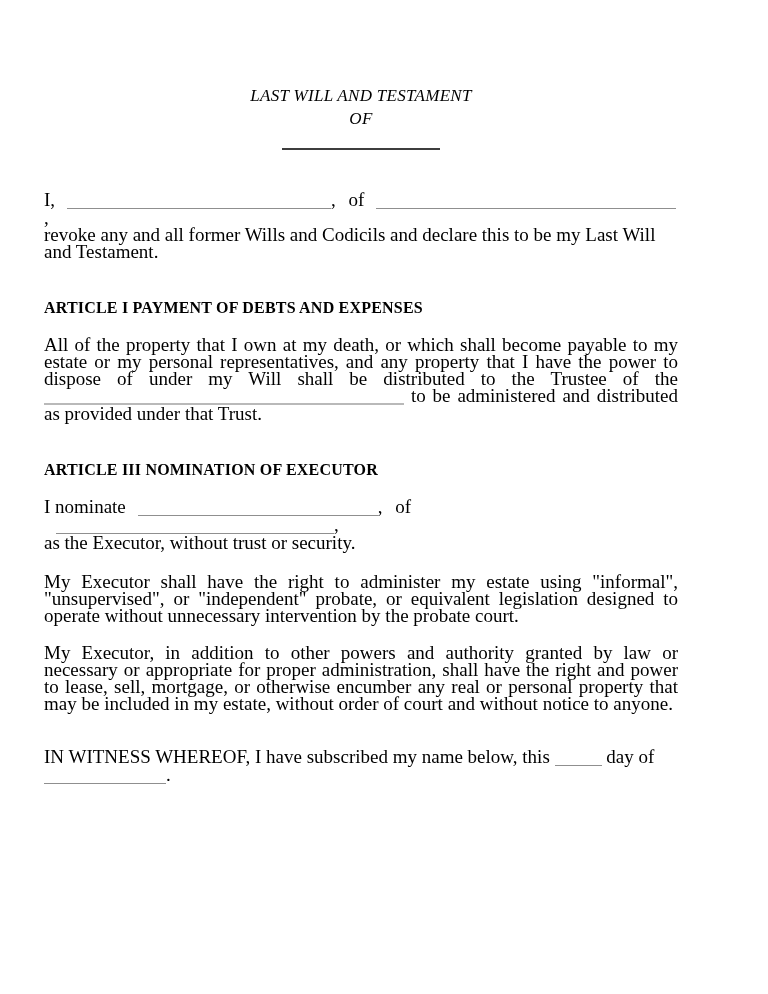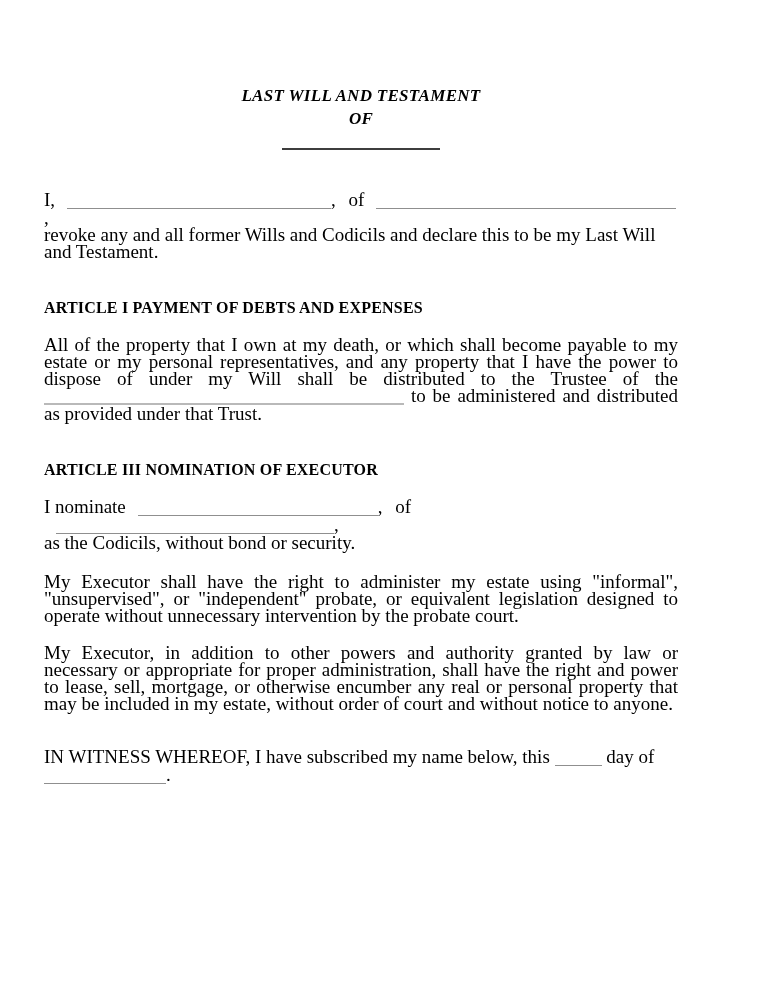--- a/index.html
+++ b/index.html
@@ -17,21 +17,21 @@
   .page {
     width: 634px;
     padding: 84px 90px 0 44px;
     box-sizing: content-box;
   }
   
   .title-block { text-align: center; }
   .title-line {
     font-size: 17px;
     line-height: 23px;
-    font-weight: bold;
+    font-weight: normal;
     font-style: italic;
     letter-spacing: 0.3px;
   }
   .title-underline {
     width: 158px;
     height: 0;
     border-bottom: 2px solid #3d3d3d;
     margin: 18px auto 0 auto;
   }
   
@@ -89,21 +89,21 @@
     <h2 class="heading">ARTICLE I PAYMENT OF DEBTS AND EXPENSES</h2>
   </section>
 
   <section>
     <p class="para justify"><span>All of the property that I own at my death, or which shall become payable to my estate or my personal representatives, and any property that I have the power to dispose of under my Will shall be distributed to the Trustee of the</span> <span class="blank blank-light w360"></span> <span>to be administered and distributed as provided under that Trust.</span></p>
   </section>
 
   <section>
     <h2 class="heading">ARTICLE III NOMINATION OF EXECUTOR</h2>
     <p class="para"><span>I nominate</span><span class="blank w240 ml12"></span><span class="mr2">,</span> <span class="ml6">of</span><span class="blank w278 ml12"></span><span>,</span></p>
-    <p class="line">as the Codicils, without bond or security.</p>
+    <p class="line">as the Executor, without trust or security.</p>
   </section>
 
   <section>
     <p class="para justify para-follow">My Executor shall have the right to administer my estate using "informal", "unsupervised", or "independent" probate, or equivalent legislation designed to operate without unnecessary intervention by the probate court.</p>
     <p class="para justify">My Executor, in addition to other powers and authority granted by law or necessary or appropriate for proper administration, shall have the right and power to lease, sell, mortgage, or otherwise encumber any real or personal property that may be included in my estate, without order of court and without notice to anyone.</p>
   </section>
 
   <p class="closing"><span>IN WITNESS WHEREOF, I have subscribed my name below, this</span> <span class="blank w47"></span> <span>day of</span> <span class="blank w122"></span><span>.</span></p>
 
 </div>

